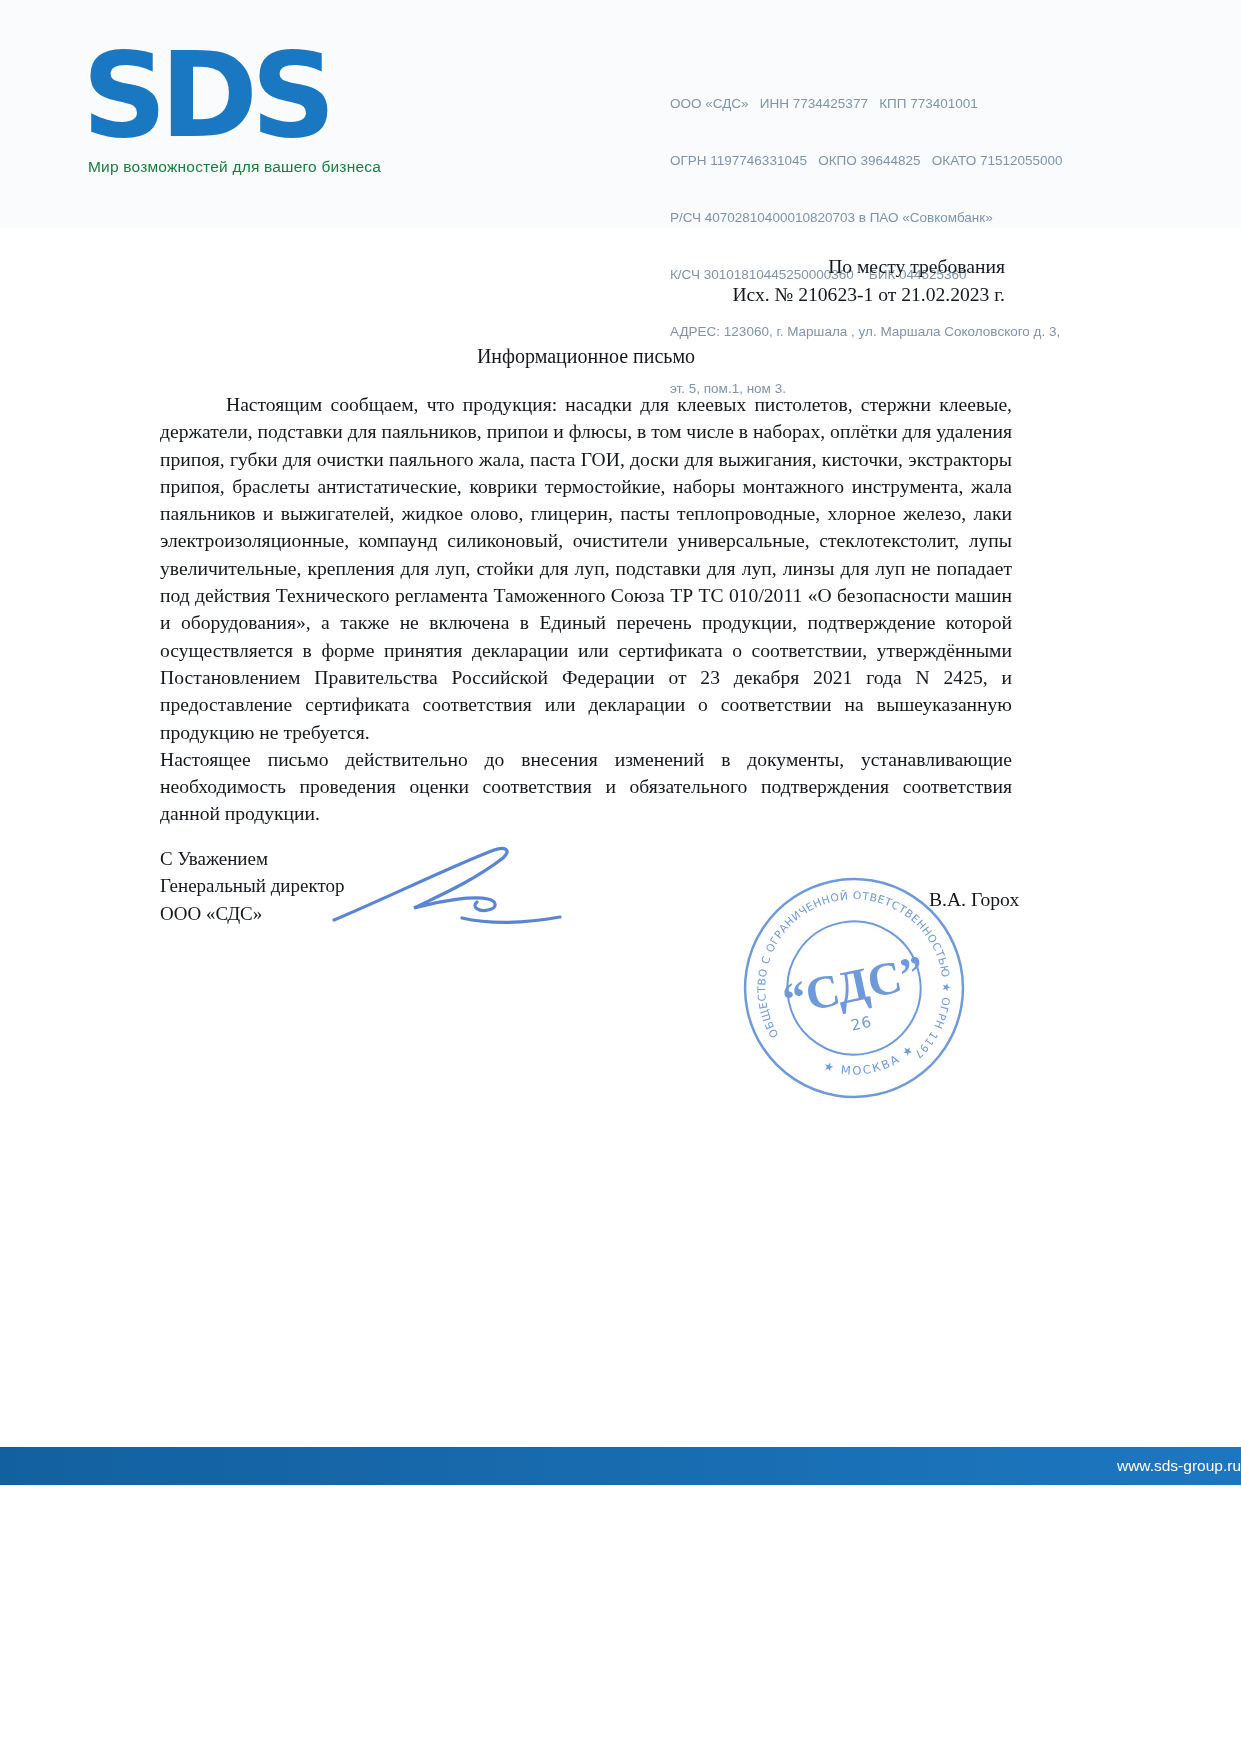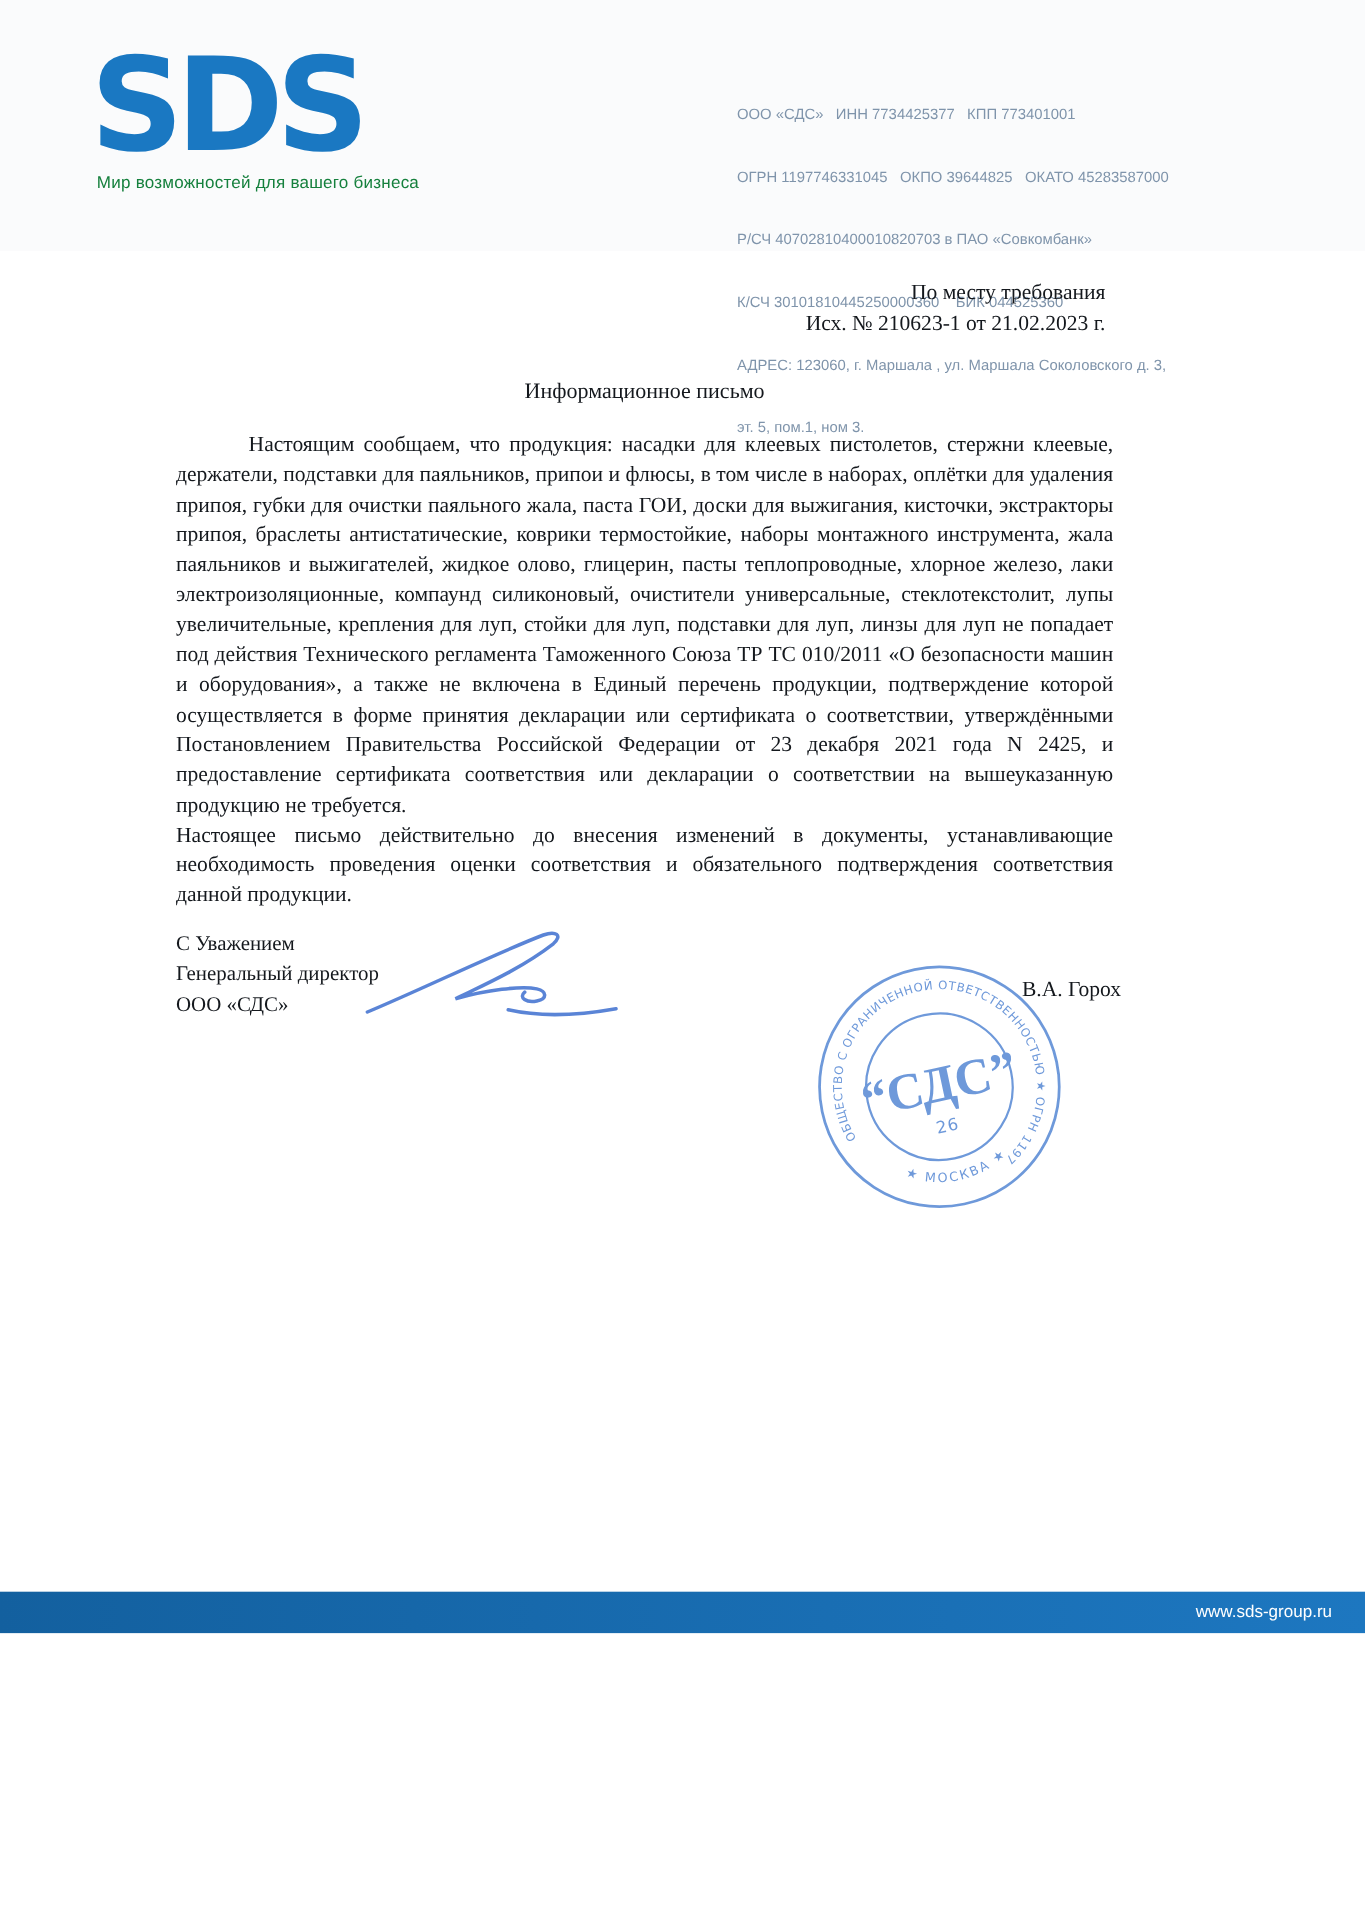--- a/index.html
+++ b/index.html
@@ -90,38 +90,38 @@
     font-size:46px;font-weight:bold;fill:#4f83d2;text-anchor:middle;
   }
   .num-t{
     font-family:"DejaVu Sans",sans-serif;
     font-size:15px;fill:#4f83d2;text-anchor:middle;letter-spacing:1px;
   }
   .footer{
     position:absolute;left:0;bottom:0;width:100%;height:38px;
     background:linear-gradient(90deg,#13609f,#1d77c0);
     display:flex;align-items:center;justify-content:flex-end;
-    box-sizing:border-box;padding-right:30px;
+    box-sizing:border-box;
     font-family:"Liberation Sans",sans-serif;
     font-size:15.5px;color:#ffffff;
   }
 </style>
 </head>
 <body>
 
 <div class="page">
 
   <div class="header-band"></div>
 
   <div class="logo">SDS</div>
   <div class="tagline">Мир возможностей для вашего бизнеса</div>
 
   <div class="company-details">
     <div>ООО «СДС»   ИНН 7734425377   КПП 773401001</div>
-    <div>ОГРН 1197746331045   ОКПО 39644825   ОКАТО 45283587000</div>
+    <div>ОГРН 1197746331045   ОКПО 39644825   ОКАТО 71512055000</div>
     <div>Р/СЧ 40702810400010820703 в ПАО «Совкомбанк»</div>
     <div>К/СЧ 30101810445250000360    БИК 044525360</div>
     <div>АДРЕС: 123060, г. Маршала , ул. Маршала Соколовского д. 3,</div>
     <div>эт. 5, пом.1, ном 3.</div>
   </div>
 
   <div class="ref-block">
     <div>По месту требования</div>
     <div>Исх. № 210623-1 от 21.02.2023 г.</div>
   </div>

